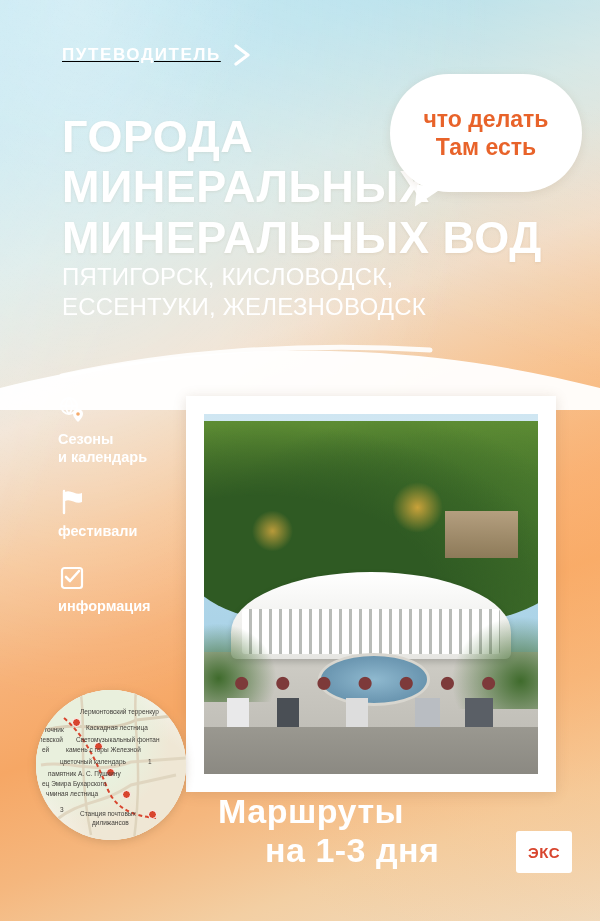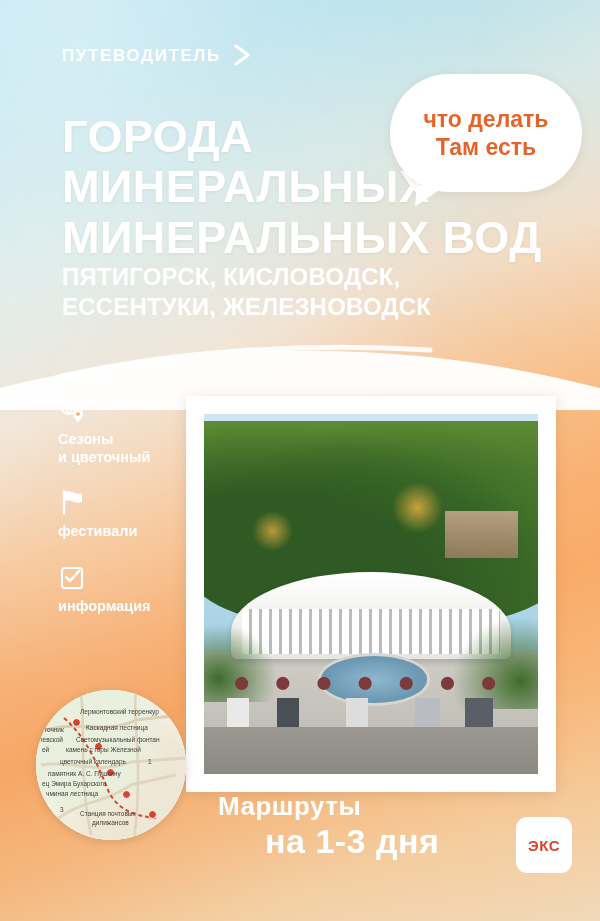--- a/index.html
+++ b/index.html
@@ -47,23 +47,24 @@
       radial-gradient(ellipse at 95% 55%, rgba(255,180,110,0.45), rgba(255,255,255,0) 50%);
     pointer-events: none;
   }
 
   
   .guide-badge {
     position: absolute;
     left: 62px;
     top: 44px;
     display: flex;
-    align-items: flex-end;
+    align-items: center;
     gap: 10px;
     z-index: 6;
+    text-decoration: underline;
   }
   .guide-badge .txt {
     color: #ffffff;
     font-weight: bold;
     font-size: 17px;
     letter-spacing: 1.6px;
   }
   .guide-badge .chev {
     display: block;
     width: 22px;
@@ -87,21 +88,21 @@
   .title-main .line {
     display: block;
     white-space: nowrap;
   }
   .title-sub {
     position: absolute;
     left: 62px;
     top: 262px;
     width: 480px;
     color: #ffffff;
-    font-weight: bold;
+    font-weight: normal;
     font-size: 24px;
     line-height: 1.26;
     letter-spacing: 0.2px;
     z-index: 5;
   }
   .title-sub .line {
     display: block;
   }
 
   
@@ -330,41 +331,41 @@
   .routes {
     position: absolute;
     left: 218px;
     top: 792px;
     z-index: 6;
     color: #ffffff;
     font-weight: bold;
   }
   .routes .r1 {
     display: block;
-    font-size: 26px;
+    font-size: 34px;
     line-height: 1.15;
     letter-spacing: 0.5px;
   }
   .routes .r2 {
     display: block;
     font-size: 34px;
     line-height: 1.15;
     letter-spacing: 0.5px;
     margin-left: 47px;
   }
 
   
   .publisher {
     position: absolute;
     right: 28px;
     bottom: 48px;
     width: 56px;
-    height: 56px;
+    height: 42px;
     background: #ffffff;
-    border-radius: 11px;
+    border-radius: 3px;
     display: flex;
     align-items: center;
     justify-content: center;
     z-index: 7;
   }
   .publisher .plabel {
     color: #d8452e;
     font-weight: bold;
     font-size: 15px;
     letter-spacing: 0.5px;
@@ -411,21 +412,21 @@
     <div class="feature">
       <span class="f-icon">
         <svg viewBox="0 0 28 28" width="28" height="28">
           <circle cx="11" cy="10" r="8" fill="none" stroke="#ffffff" stroke-width="2"></circle>
           <path d="M3 10 h16 M11 2 c4 4 4 12 0 16 M11 2 c-4 4 -4 12 0 16" fill="none" stroke="#ffffff" stroke-width="1.6"></path>
           <path d="M20 13 c3 0 5 2 5 5 c0 3.5 -5 8 -5 8 s-5 -4.5 -5 -8 c0 -3 2 -5 5 -5 z" fill="#ffffff"></path>
           <circle cx="20" cy="18" r="1.8" fill="#f5ab6b"></circle>
         </svg>
       </span>
       <span class="f-text">Сезоны</span>
-      <span class="f-text">и цветочный</span>
+      <span class="f-text">и календарь</span>
     </div>
 
     <div class="feature">
       <span class="f-icon">
         <svg viewBox="0 0 28 28" width="28" height="28">
           <path d="M6 3 v22" stroke="#ffffff" stroke-width="2.4" stroke-linecap="round" fill="none"></path>
           <path d="M7 4 C13 1 18 8 24 5 L24 14 C18 17 13 10 7 13 Z" fill="#ffffff"></path>
         </svg>
       </span>
       <span class="f-text">фестивали</span>

